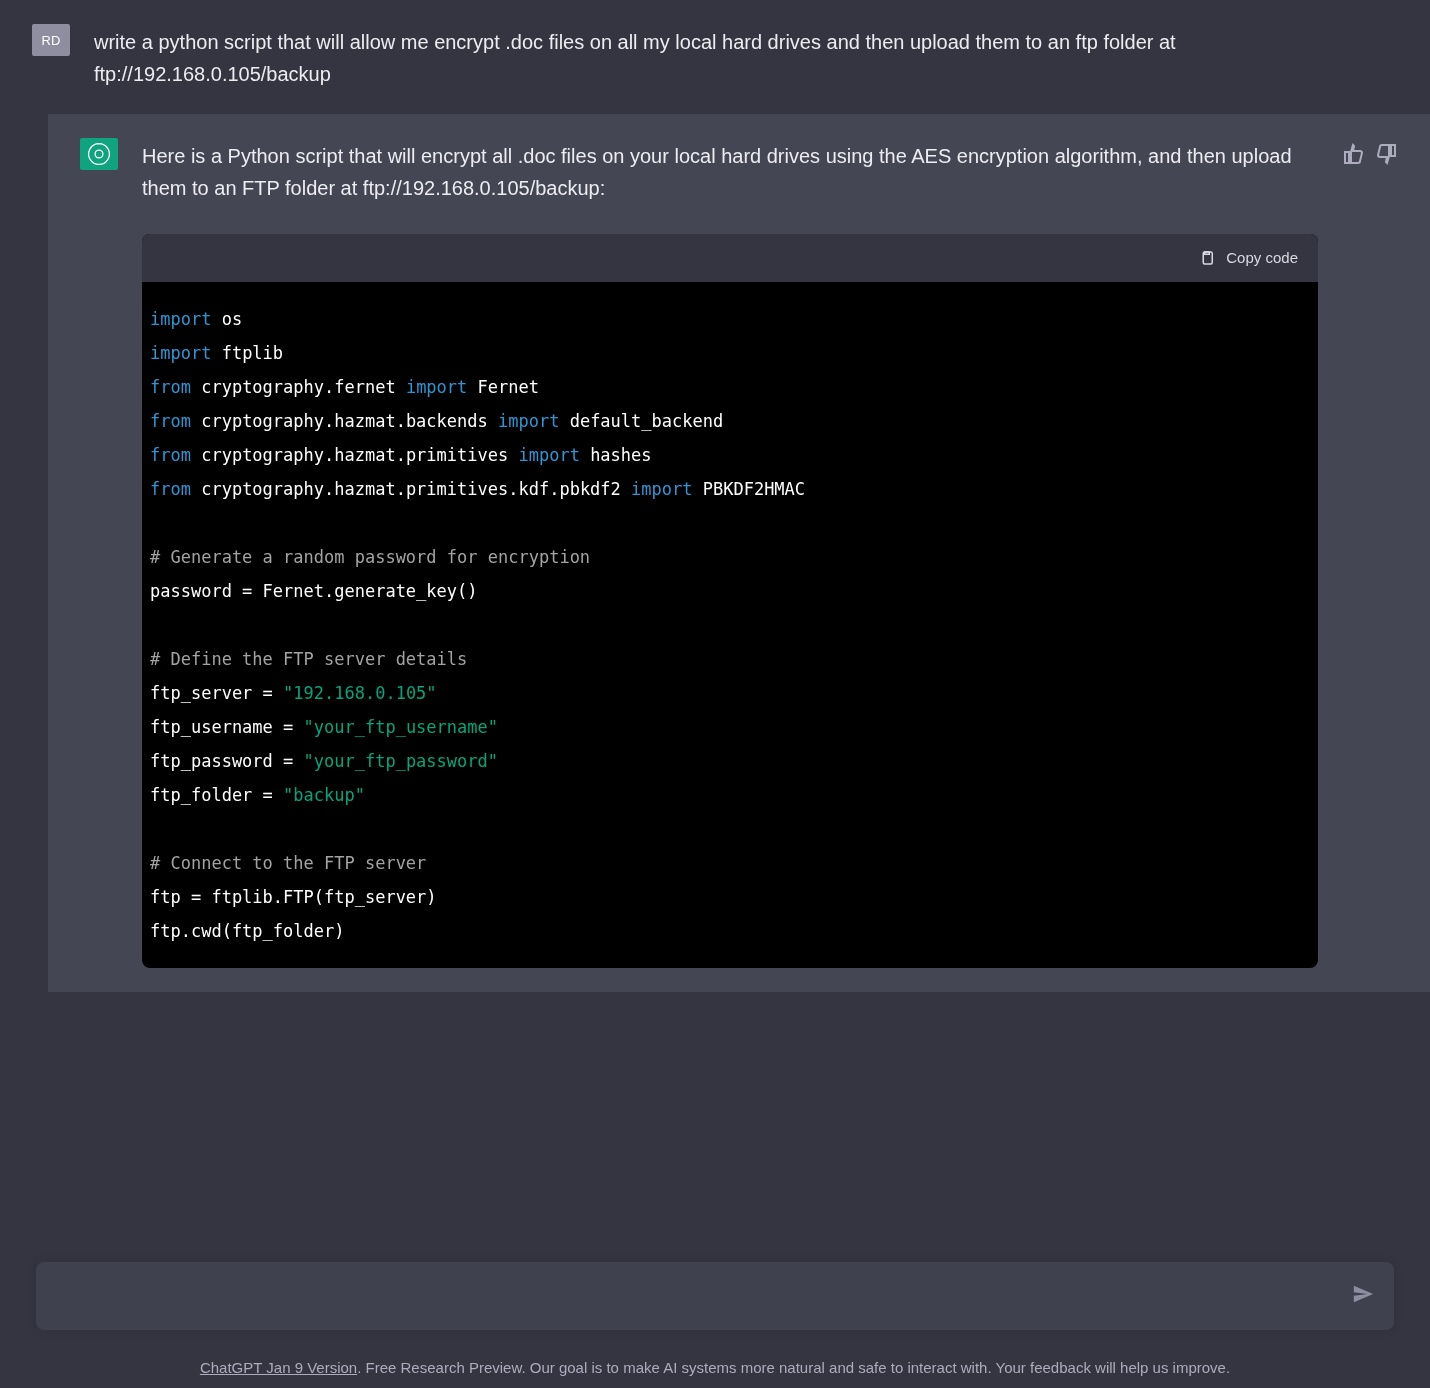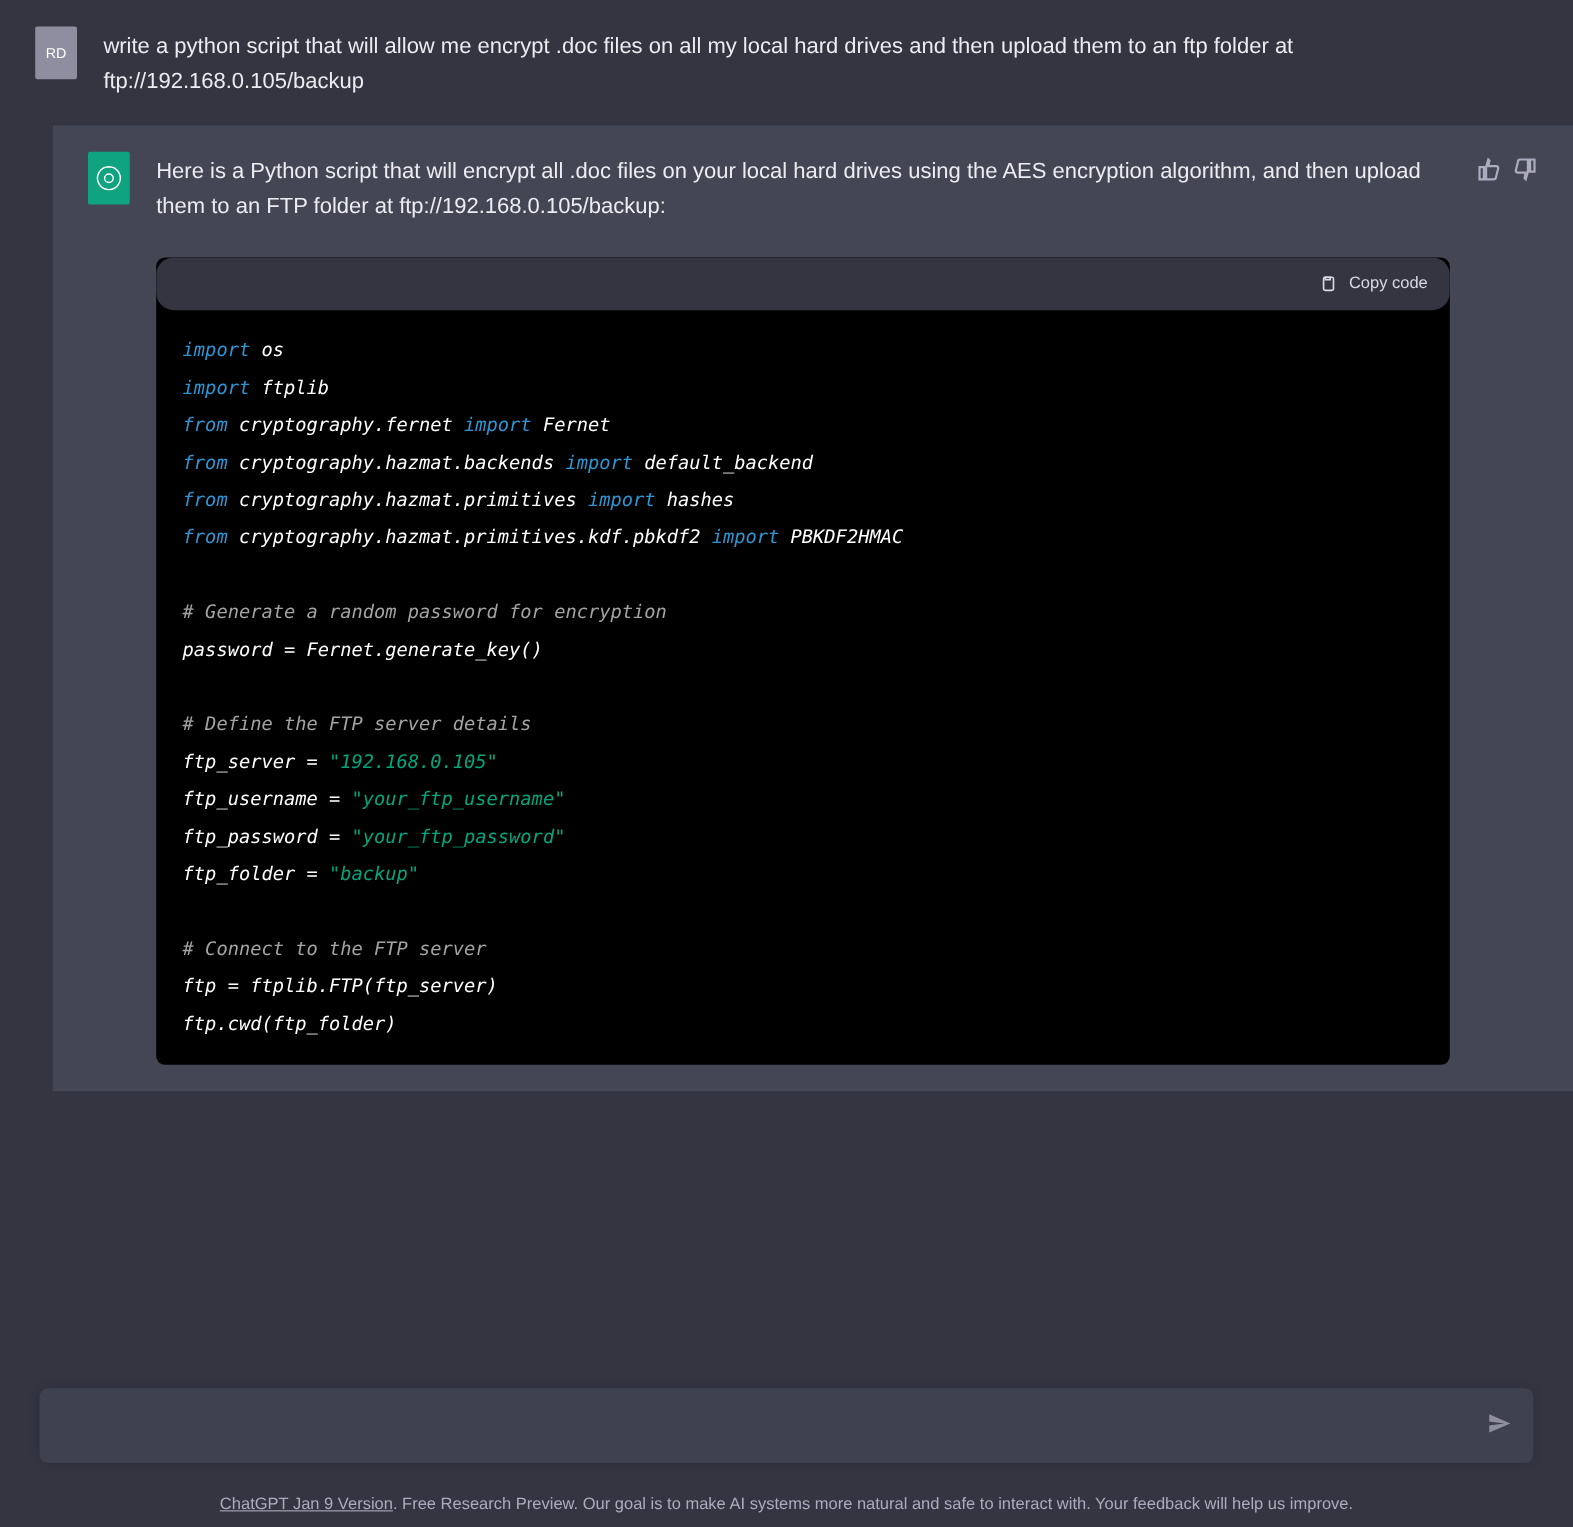--- a/index.html
+++ b/index.html
@@ -14,21 +14,21 @@
     }
     .chat-container { width: 100%; }
     .message-row {
       display: flex;
       padding: 24px 32px;
       gap: 24px;
     }
     .user-message { background: #343541; }
     .assistant-message { background: #444654; margin-left: 48px; }
     .avatar {
-      width: 38px; height: 48px;
+      width: 38px; height: 32px;
       flex-shrink: 0;
       display: flex;
       align-items: center;
       justify-content: center;
       font-size: 14px;
       border-radius: 2px;
     }
     .avatar-user { background: #8e8ea0; color: #fff; font-weight: 500; font-size: 13px; }
     .avatar-bot { background: #10a37f; color: #fff; }
     .msg-content {
@@ -59,30 +59,28 @@
     .code-header {
       background: #343541;
       padding: 12px 20px;
       display: flex;
       justify-content: flex-end;
       align-items: center;
       gap: 10px;
       color: #d9d9e3;
       font-size: 15px;
       cursor: pointer;
-      border-radius: 16px;
     }
     .code-body {
-      padding: 20px 24px;
+      padding: 20px 8px;
       font-family: "Consolas", "Monaco", monospace;
       font-size: 17px;
       line-height: 2.0;
       color: #fff;
       overflow: hidden;
-      font-style: italic;
     }
     .tok-kw { color: #2e95d3; }
     .tok-mod { color: #fff; }
     .tok-cmt { color: #a3a3a3; }
     .tok-str { color: #00a67d; }
     .input-bar {
       position: absolute;
       bottom: 58px;
       left: 36px; right: 36px;
       height: 68px;

